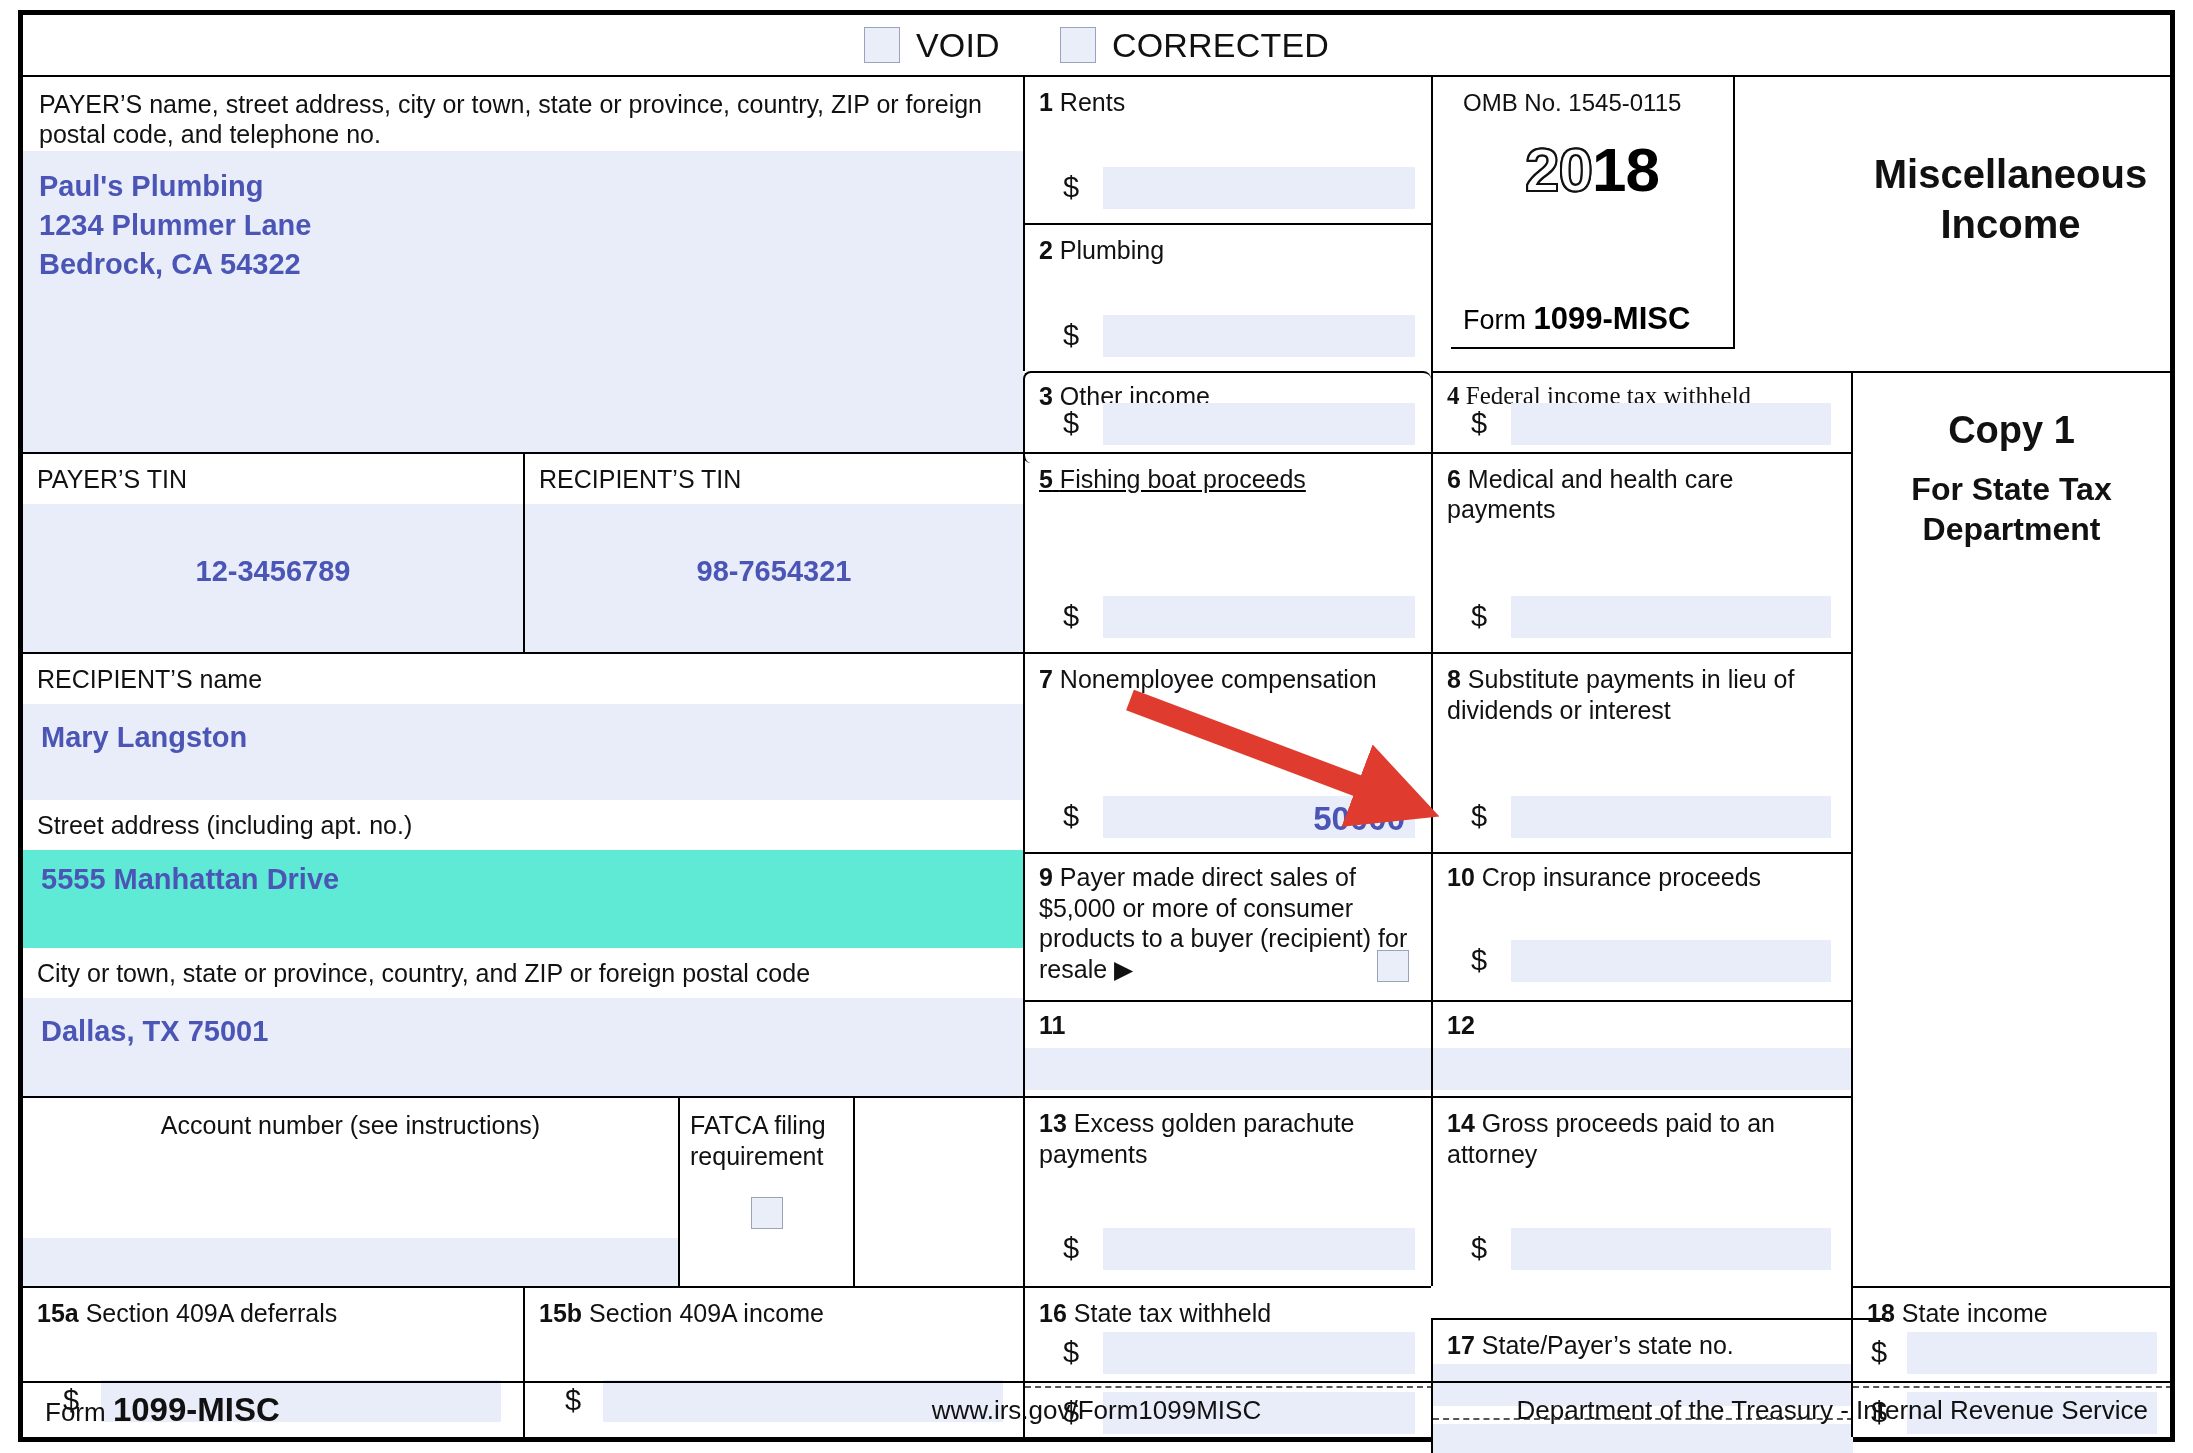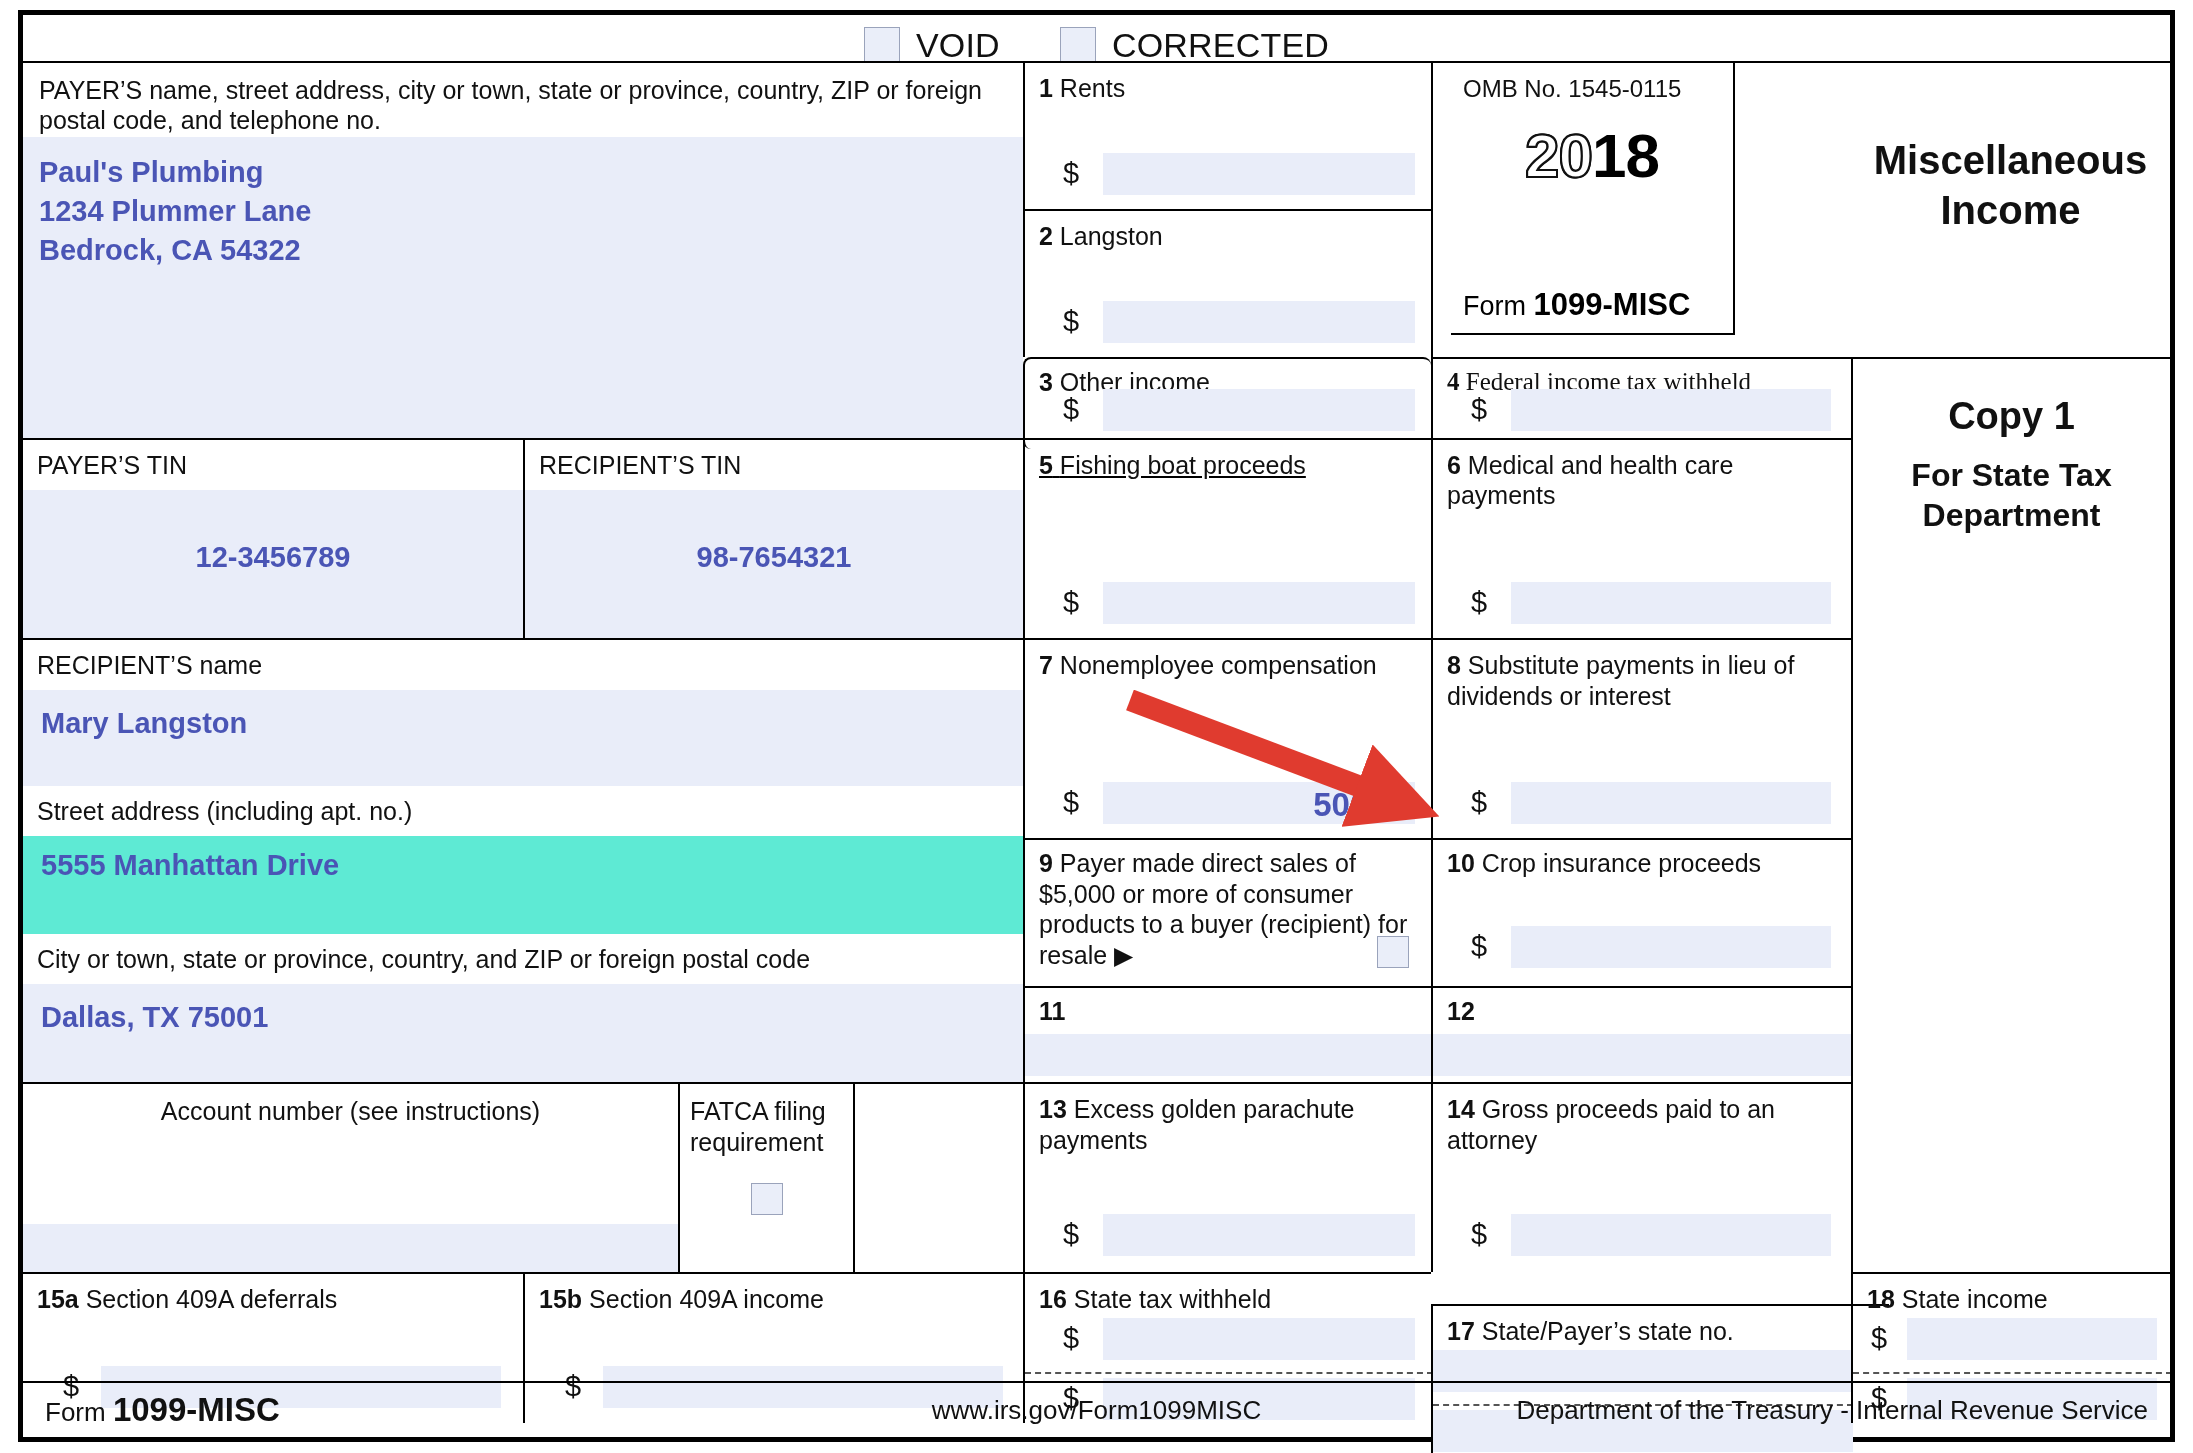--- a/index.html
+++ b/index.html
@@ -55,21 +55,21 @@
   }
   .toplabel {
     font-size: 34px;
     color: #111;
     letter-spacing: 0.2px;
   }
   
   .grid {
     position: absolute;
     left: 0;
-    top: 46px;
+    top: 60px;
     width: 100%;
     height: 1362px;
   }
   .cell {
     position: absolute;
     box-sizing: border-box;
     border-top: 2px solid #000;
     border-left: 2px solid #000;
     padding: 0;
     overflow: hidden;
@@ -272,21 +272,21 @@
           <span>Rents</span>
         </div>
         <div class="money" style="left:78px; top:90px; width:312px;"></div>
         <span class="dollar" style="left:38px; top:94px;">$</span>
         <span class="moneyval" style="left:78px; top:94px; width:302px;"></span>
       </div>
 
       <div class="cell" style="left:1000px; top:148px; width:408px; height:148px;">
         <div class="lbl" style="padding:10px 14px;">
           <b class="num">2</b>
-          <span>Langston</span>
+          <span>Plumbing</span>
         </div>
         <div class="money" style="left:78px; top:90px; width:312px;"></div>
         <span class="dollar" style="left:38px; top:94px;">$</span>
         <span class="moneyval" style="left:78px; top:94px; width:302px;"></span>
       </div>
 
       <div class="cell" style="left:1000px; top:296px; width:408px; height:92px;border-radius:8px;">
         <div class="lbl" style="padding:8px 14px;">
           <b class="num">3</b>
           <span>Other income</span>

